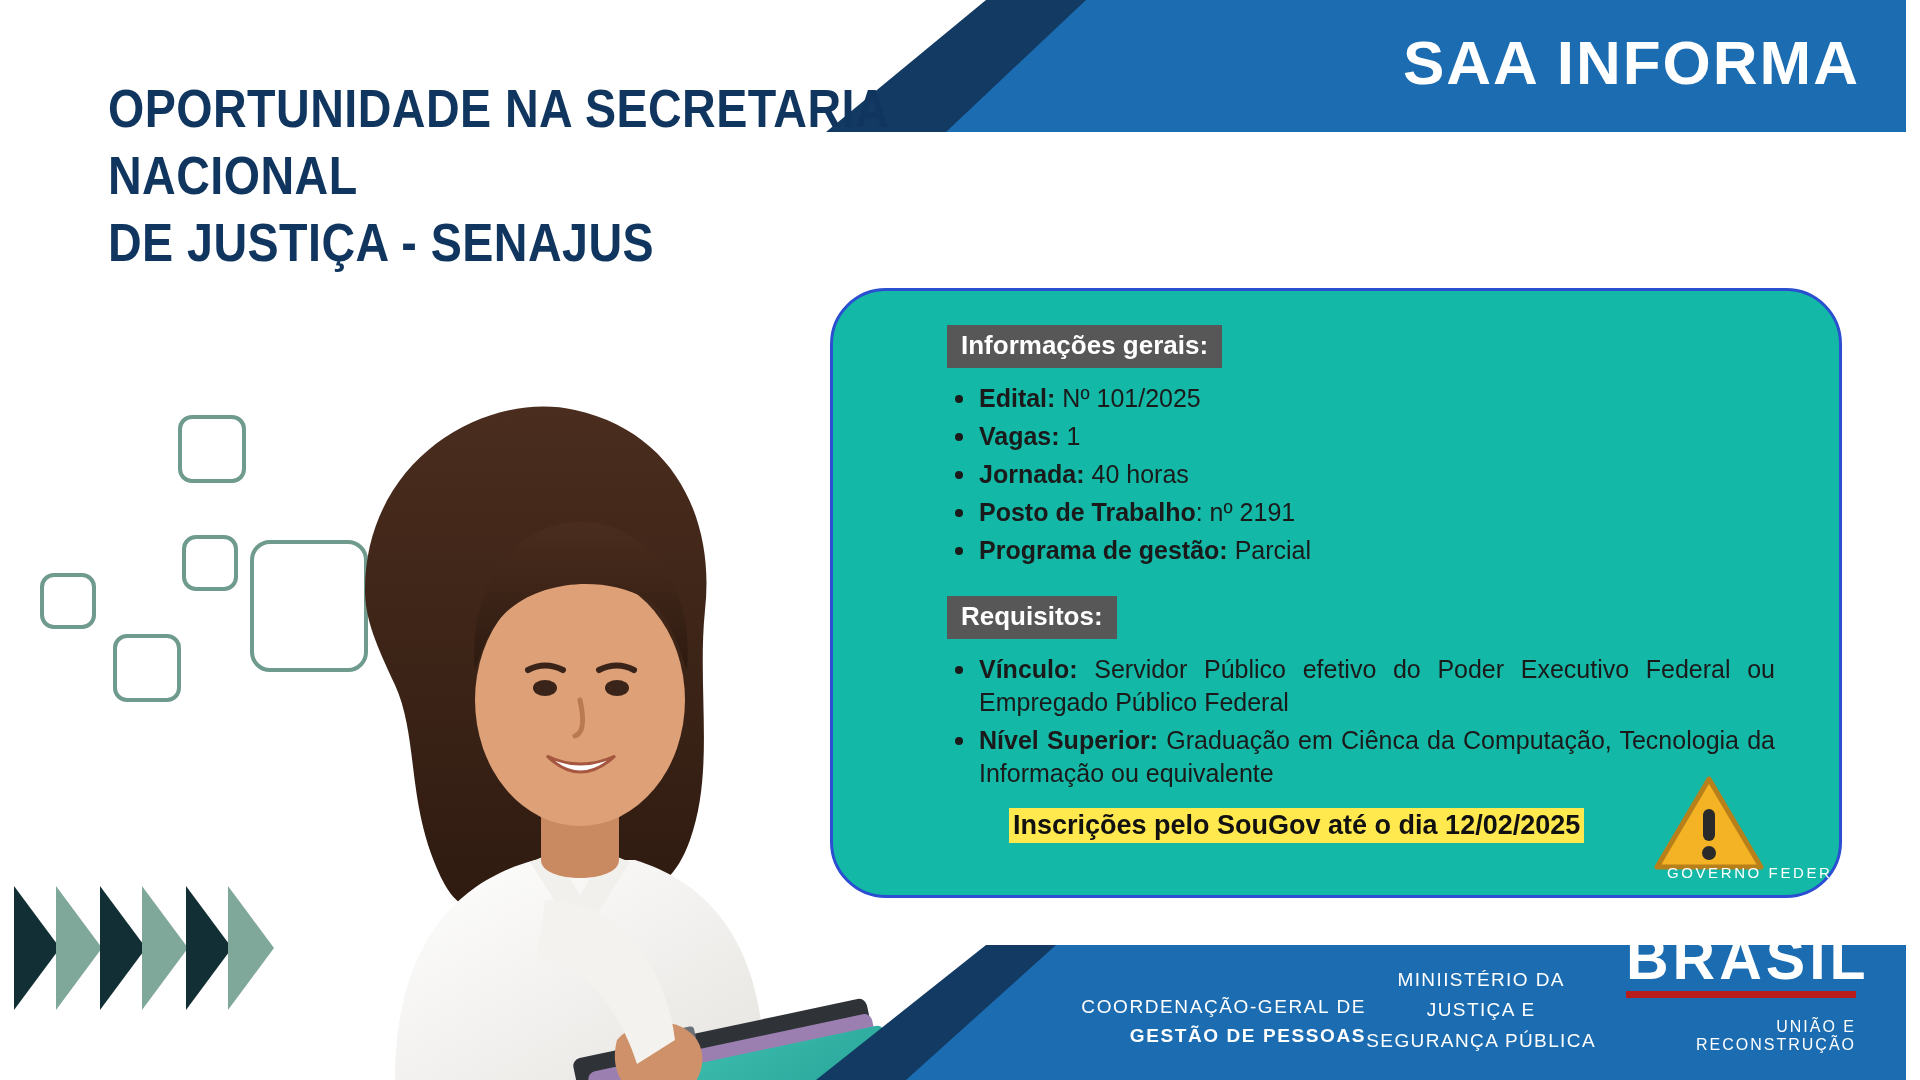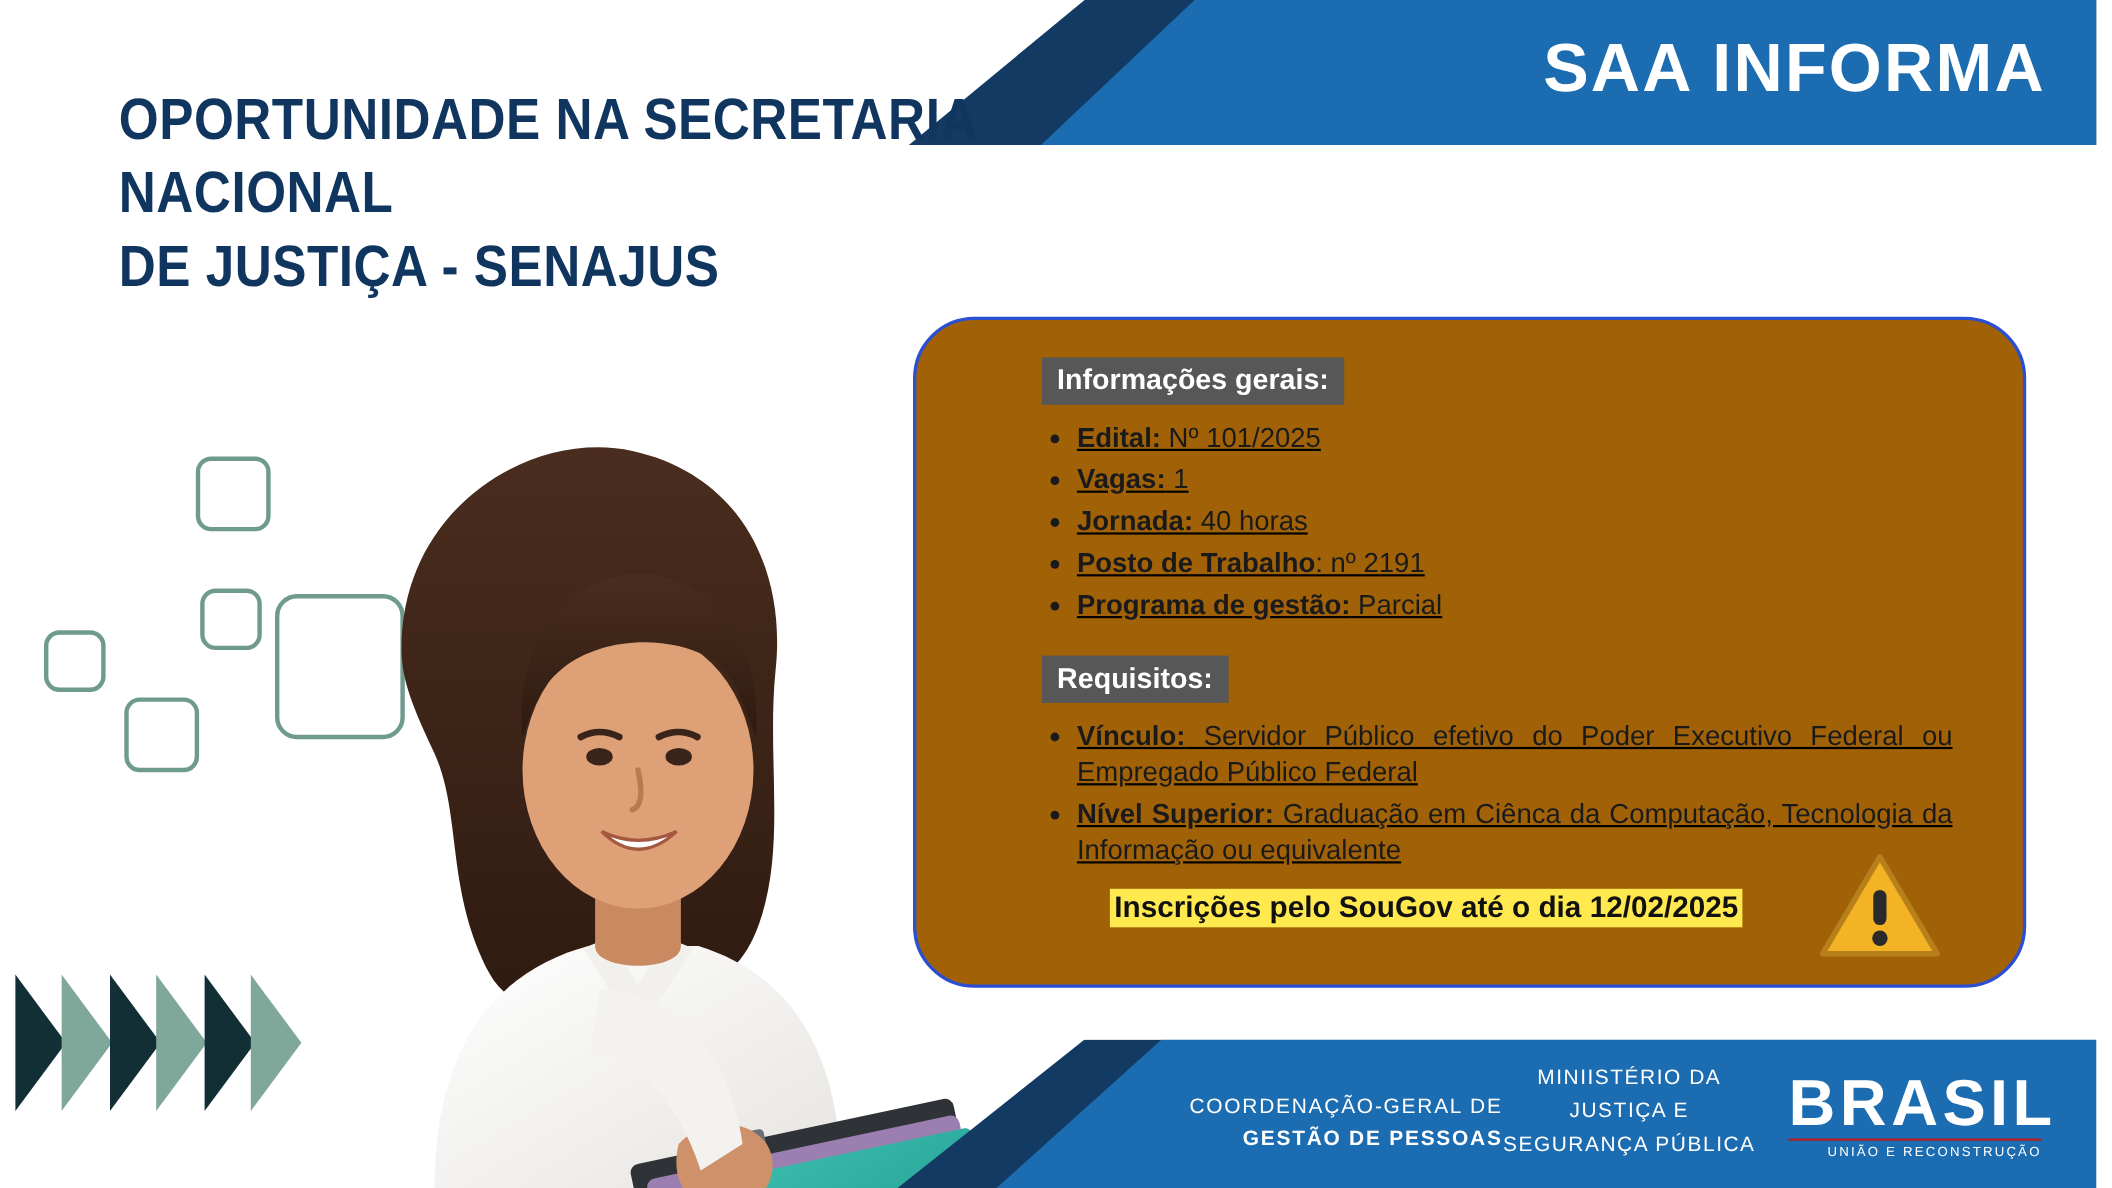--- a/index.html
+++ b/index.html
@@ -116,40 +116,39 @@
 
   
   .card {
     position: absolute;
     left: 830px;
     top: 288px;
     width: 1012px;
     height: 610px;
     border: 3px solid #2b4fd1;
     border-radius: 56px;
-    background: #a16207;
+    background: #14b8a6;
     box-sizing: border-box;
   }
   .card-inner {
     padding: 34px 36px 0 114px;
   }
   .sec-label {
     display: inline-block;
     background: #575757;
     color: #ffffff;
     font-size: 26px;
     font-weight: bold;
     padding: 5px 14px 7px 14px;
     font-family: "Liberation Sans", sans-serif;
   }
   ul.bullets {
     list-style: none;
     margin: 14px 0 0 0;
     padding: 0;
-    text-decoration: underline;
   }
   ul.bullets li {
     position: relative;
     padding-left: 32px;
     margin-bottom: 5px;
     font-size: 25px;
     line-height: 1.32;
     color: #1a1a1a;
     font-family: "Liberation Sans", sans-serif;
   }
@@ -254,26 +253,26 @@
   }
   .logo-gov .brasil {
     font-size: 59px;
     font-weight: bold;
     letter-spacing: 4px;
     line-height: 1.02;
     display: block;
     margin-top: 48px;
   }
   .logo-gov .tiny {
-    font-size: 12px;
+    font-size: 16px;
     letter-spacing: 2px;
     display: block;
     margin-top: 2px;
-    border-top: 2px solid #b91c1c;
-    padding-top: 3px;
+    border-top: 7px solid #b91c1c;
+    padding-top: 20px;
   }
 </style>
 </head>
 <body>
 
 <div id="poster">
 
   <div class="banner-wrap">
     <div class="banner-dark"></div>
     <div class="banner-light"></div>

